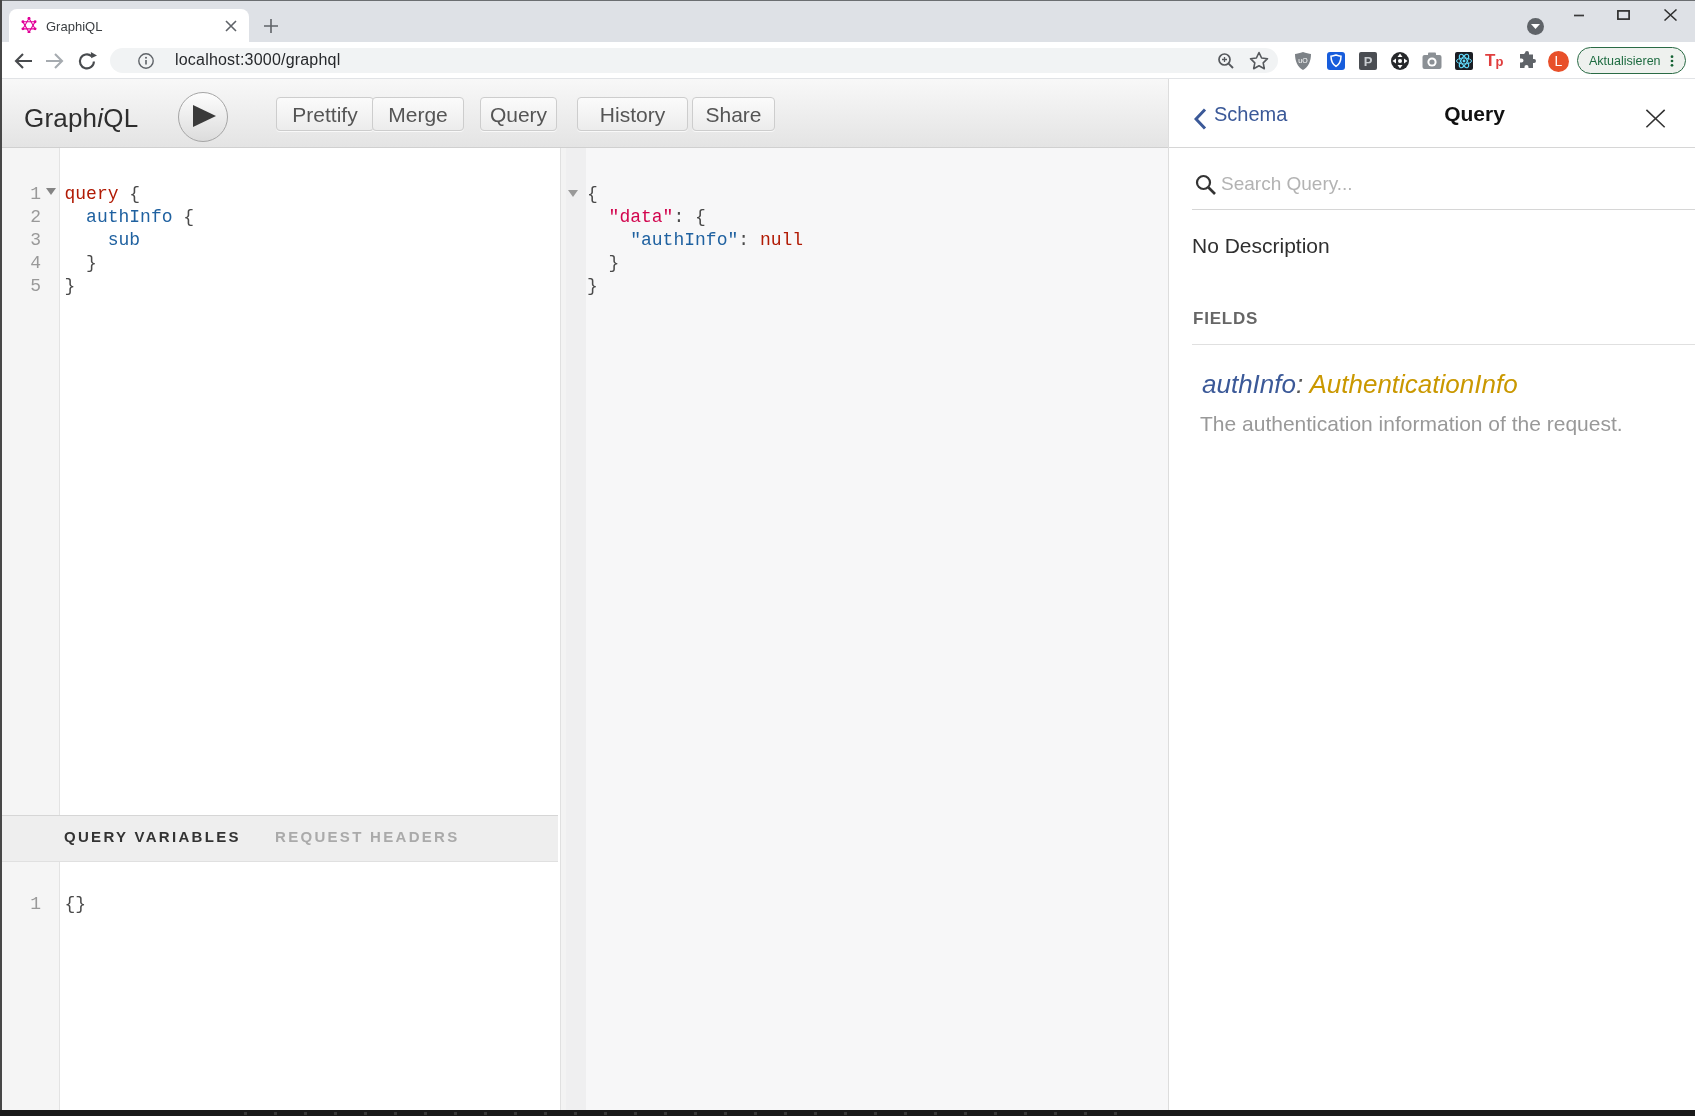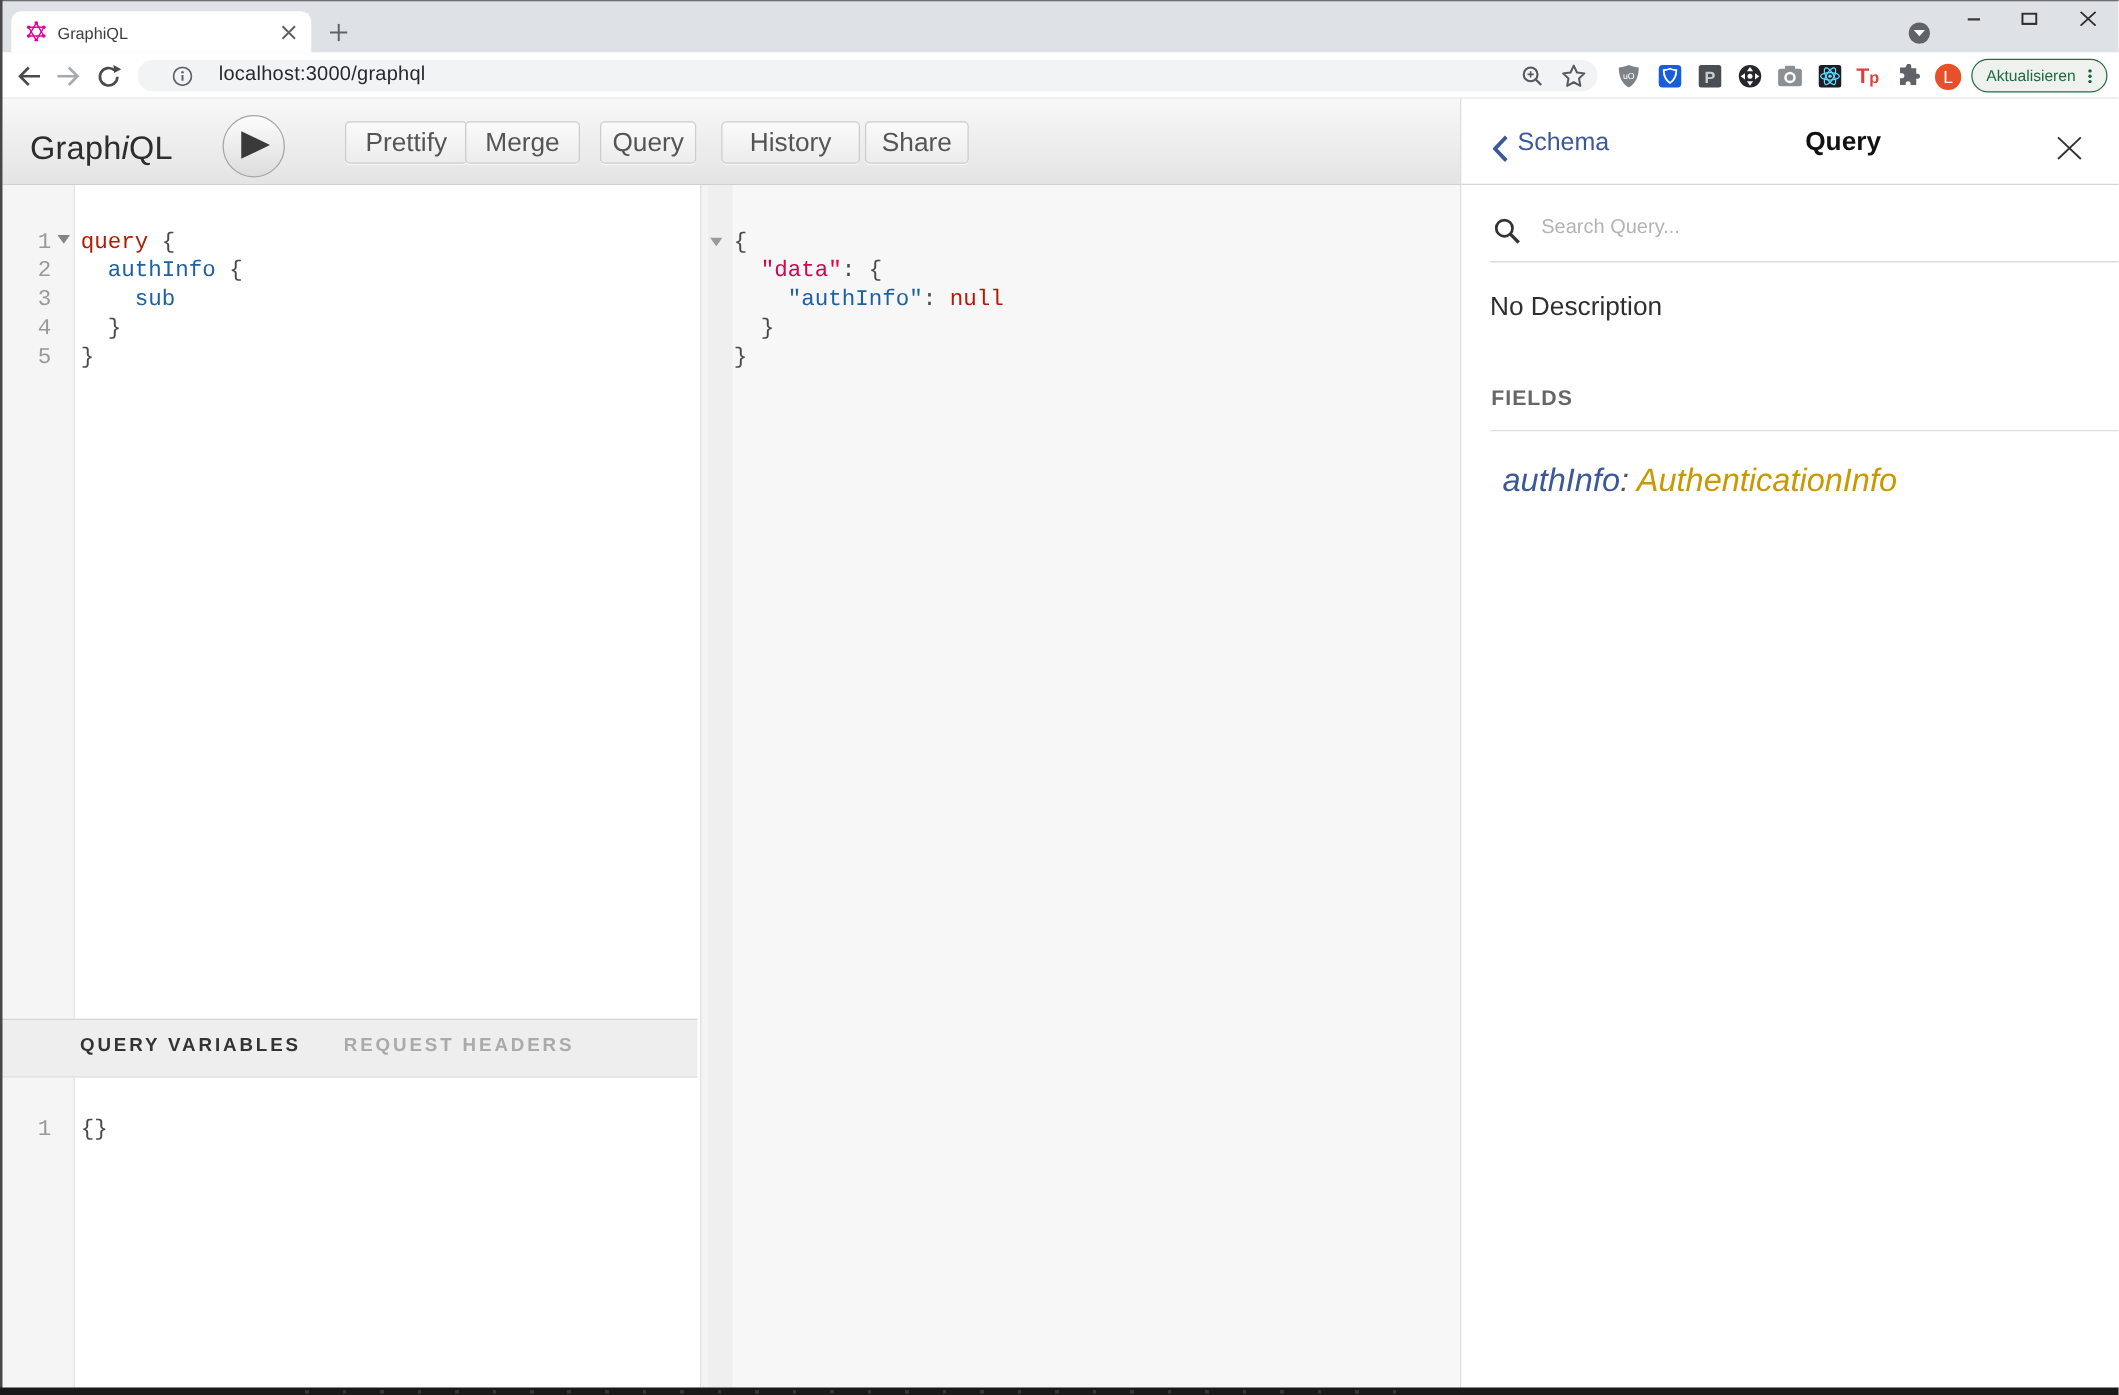--- a/index.html
+++ b/index.html
@@ -57,21 +57,21 @@
     letter-spacing:2.3px; color:#333; }
   #varbar .t2 { position:absolute; left:275px; top:12px; font-size:15px; font-weight:bold;
     letter-spacing:2.3px; color:#aaa; }
 
   
   #docpane { left:1168px; top:79px; width:527px; height:1032px; background:#fff; border-left:1px solid #ddd; }
   #dochead { position:absolute; left:0; top:0; width:527px; height:69px; border-bottom:1px solid #d6d6d6; }
   .schema { position:absolute; left:45px; top:24px; font-size:20px; color:#3B5998; }
   .doctitle { position:absolute; left:42px; top:23px; width:527px; text-align:center; font-size:21px; font-weight:bold; color:#111; }
   #searchrow { position:absolute; left:23px; top:69px; width:504px; height:62px; border-bottom:1px solid #d6d6d6; }
-  #searchtext { position:absolute; left:64px; top:94px; font-size:16px; color:#b3b3b3; }
+  #searchtext { position:absolute; left:52px; top:94px; font-size:19px; color:#b3b3b3; }
   .nodesc { position:absolute; left:23px; top:155px; font-size:21px; color:#2f2f2f; }
   .fields { position:absolute; left:24px; top:230px; font-size:17px; font-weight:bold; letter-spacing:0.8px; color:#666; }
   #fieldborder { position:absolute; left:23px; top:265px; width:504px; height:0; border-bottom:1px solid #e0e0e0; }
   .fieldrow { position:absolute; left:33px; top:290px; font-size:26px;font-style:italic; }
   .fdesc { position:absolute; left:31px; top:333px; font-size:21px; color:#999; }
 
   #taskbar { left:0; top:1110px; width:1695px; height:6px; background:#191919; }
   svg { display:block; }
 </style>
 </head>
@@ -247,18 +247,19 @@
     <svg style="position:absolute;left:26px;top:95px" width="22" height="22" viewBox="0 0 22 22">
       <circle cx="8.5" cy="8.5" r="6.5" fill="none" stroke="#333" stroke-width="2.2"></circle>
       <path d="M13.5,13.5 L20,20" stroke="#333" stroke-width="2.6"></path>
       </svg>
     <div id="searchrow"></div>
     <div id="searchtext">Search Query...</div>
     <div class="nodesc">No Description</div>
     <div class="fields">FIELDS</div>
     <div id="fieldborder"></div>
     <div class="fieldrow"><span style="color:#3B5998">authInfo</span><span style="color:#555">: </span><span style="color:#CA9800">AuthenticationInfo</span></div>
+    <div class="fdesc">The authentication information of the request.</div>
   </div>
 
   <div class="abs" style="left:0;top:0;width:2px;height:1116px;background:#474747;"></div>
   <div class="abs" id="taskbar"></div>
   <div class="abs" style="left:230px;top:1112px;width:900px;height:3px;background:repeating-linear-gradient(90deg,#191919 0 14px,#3a3a3a 14px 17px,#191919 17px 30px);opacity:0.9;"></div>
 </div>
 
 </body></html>

